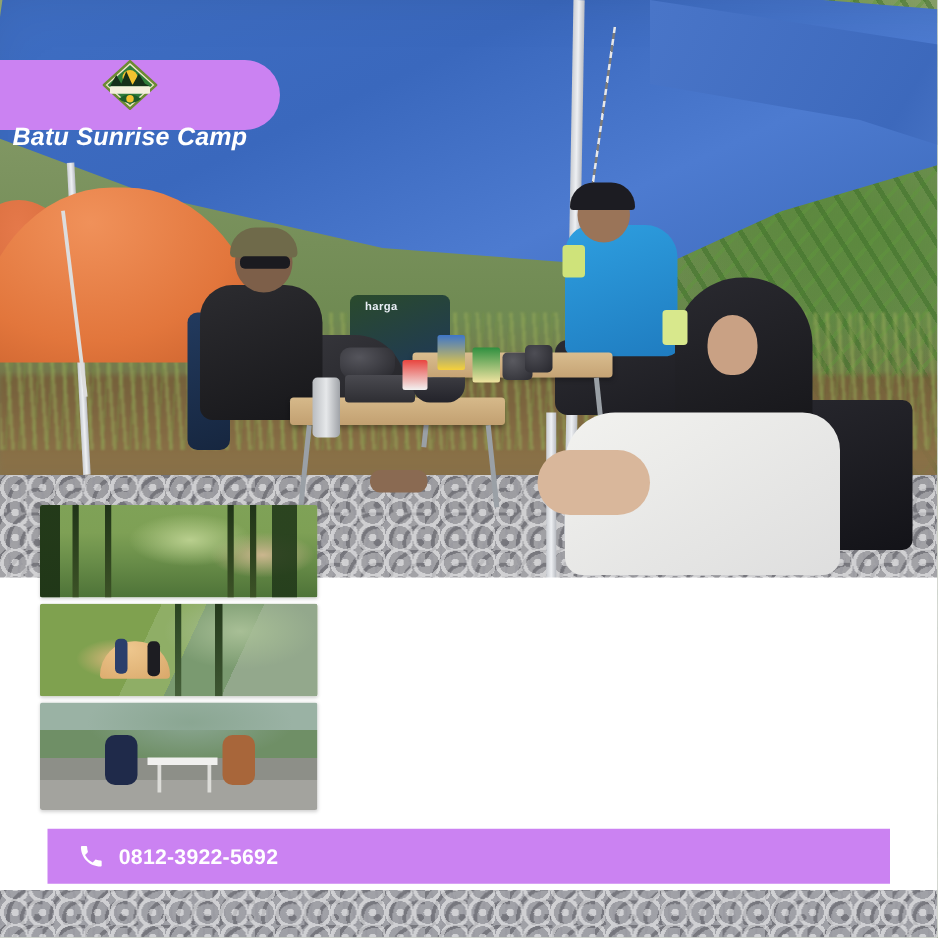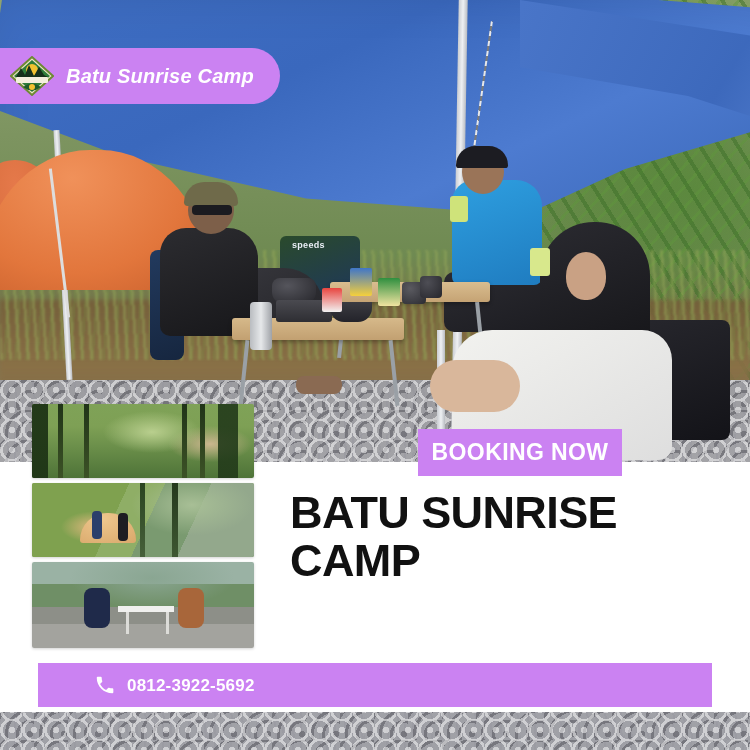--- a/index.html
+++ b/index.html
@@ -198,20 +198,21 @@
     background: #ffffff;
   }
 
   
   .logo-pill {
     position: absolute; left: 0; top: 48px;
     height: 56px; padding: 0 26px 0 10px;
     display: flex; align-items: center; gap: 12px;
     background: #cb82f2;
     border-radius: 0 30px 30px 0;
+    flex-direction: column;
   }
   .logo-mark { width: 44px; height: 40px; position: relative; flex: none; }
   .logo-pill-text {
     font: italic 700 20px/1 "Liberation Sans", sans-serif;
     color: #ffffff; letter-spacing: .2px; white-space: nowrap;
   }
 
   
   .thumb {
     position: absolute; left: 32px; width: 222px;
@@ -278,21 +279,21 @@
     position: absolute; left: 291px; top: 595px; width: 400px;
     font: italic 400 17px/1.52 "Liberation Sans", sans-serif;
     color: #1c1c1c;
   }
 
   
   .footer {
     position: absolute; left: 38px; top: 663px;
     width: 674px; height: 44px;
     background: #cb82f2;
-    display: flex; align-items: center; padding-left: 32px;
+    display: flex; align-items: center;
   }
   .foot-item { display: flex; align-items: center; gap: 11px; }
   .foot-phone { margin-left: 24px; }
   .foot-web { margin-left: 134px; }
   .foot-text {
     font: 700 17px/1 "Liberation Sans", sans-serif;
     color: #ffffff; letter-spacing: .2px; white-space: nowrap;
   }
   .ico { width: 22px; height: 22px; flex: none; display: block; }
 </style>
@@ -314,21 +315,21 @@
     <div class="pole pole-b"></div>
     <div class="pole pole-c"></div>
     <div class="guyline"></div>
 
     <div class="tent-b"></div>
     <div class="tent"></div>
     <div class="tent-line"></div>
 
     <div class="chair ch1"></div>
     <div class="chair ch2"></div>
-    <div class="ch-logo">speeds</div>
+    <div class="ch-logo">harga</div>
     <div class="chair ch3"></div>
     <div class="chair ch4"></div>
 
     <div class="person p1-legs"></div>
     <div class="person p1-body"></div>
     <div class="person p1-head"></div>
     <div class="person p1-cap"></div>
     <div class="person p1-glass"></div>
     <div class="person p1-foot"></div>
 
@@ -401,28 +402,21 @@
   <div class="thumb thumb-3">
     <div class="thumb-inner t3">
       <div class="sit" style="left:52px;background:#1f2a4a"></div>
       <div class="sit" style="left:146px;background:#a8663a"></div>
       <div class="tbl"></div>
       <div class="tbl-leg" style="left:94px"></div>
       <div class="tbl-leg" style="left:134px"></div>
     </div>
   </div>
 
-  <div class="booking-badge">
-    <span>BOOKING NOW</span>
-  </div>
-
-  <div class="headline">
-    <div>BATU SUNRISE</div>
-    <div>CAMP</div>
-  </div>
+
 
 
   <div class="footer">
     <div class="foot-item foot-phone">
       <svg class="ico" viewBox="0 0 24 24" aria-hidden="true">
         <path d="M6.6 10.8c1.5 2.9 3.7 5.1 6.6 6.6l2.2-2.2c.3-.3.7-.4 1-.2 1.2.4 2.4.6 3.7.6.6 0 1 .4 1 1V20c0 .6-.4 1-1 1C10.6 21 3 13.4 3 4c0-.6.4-1 1-1h3.4c.6 0 1 .4 1 1 0 1.3.2 2.5.6 3.7.1.4 0 .8-.2 1l-2.2 2.1z" fill="#ffffff"></path>
       </svg>
       <span class="foot-text">0812-3922-5692</span>
     </div>
   </div>

